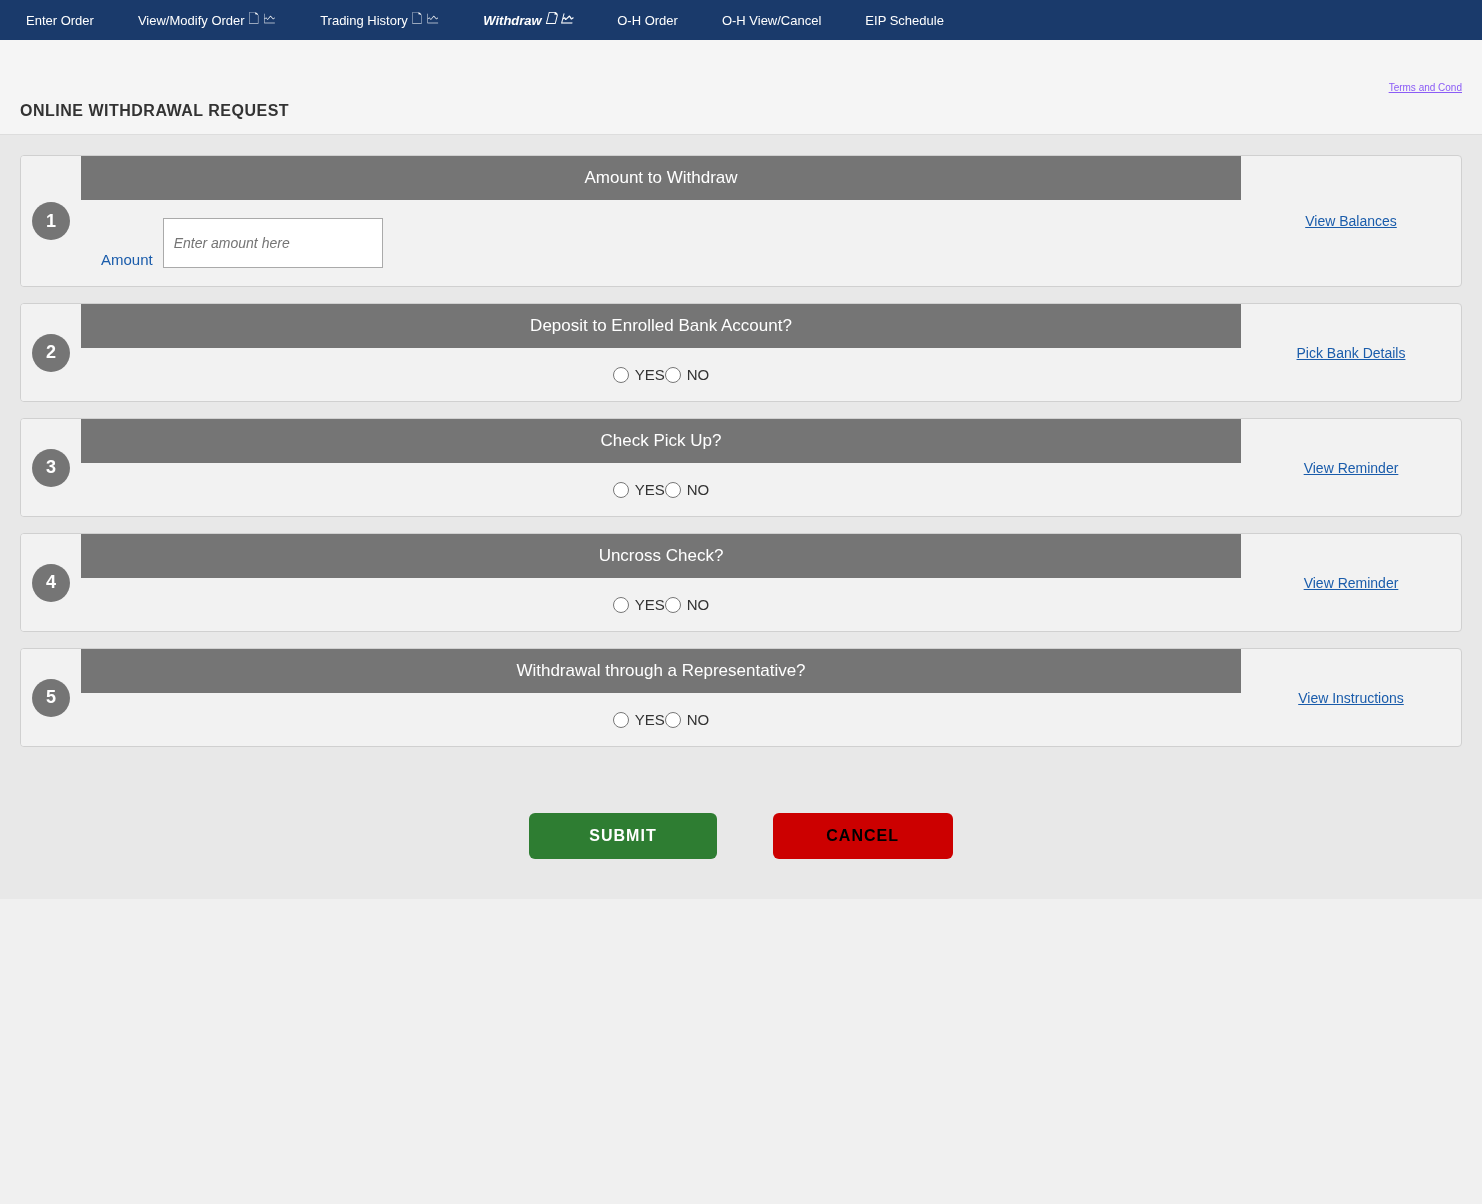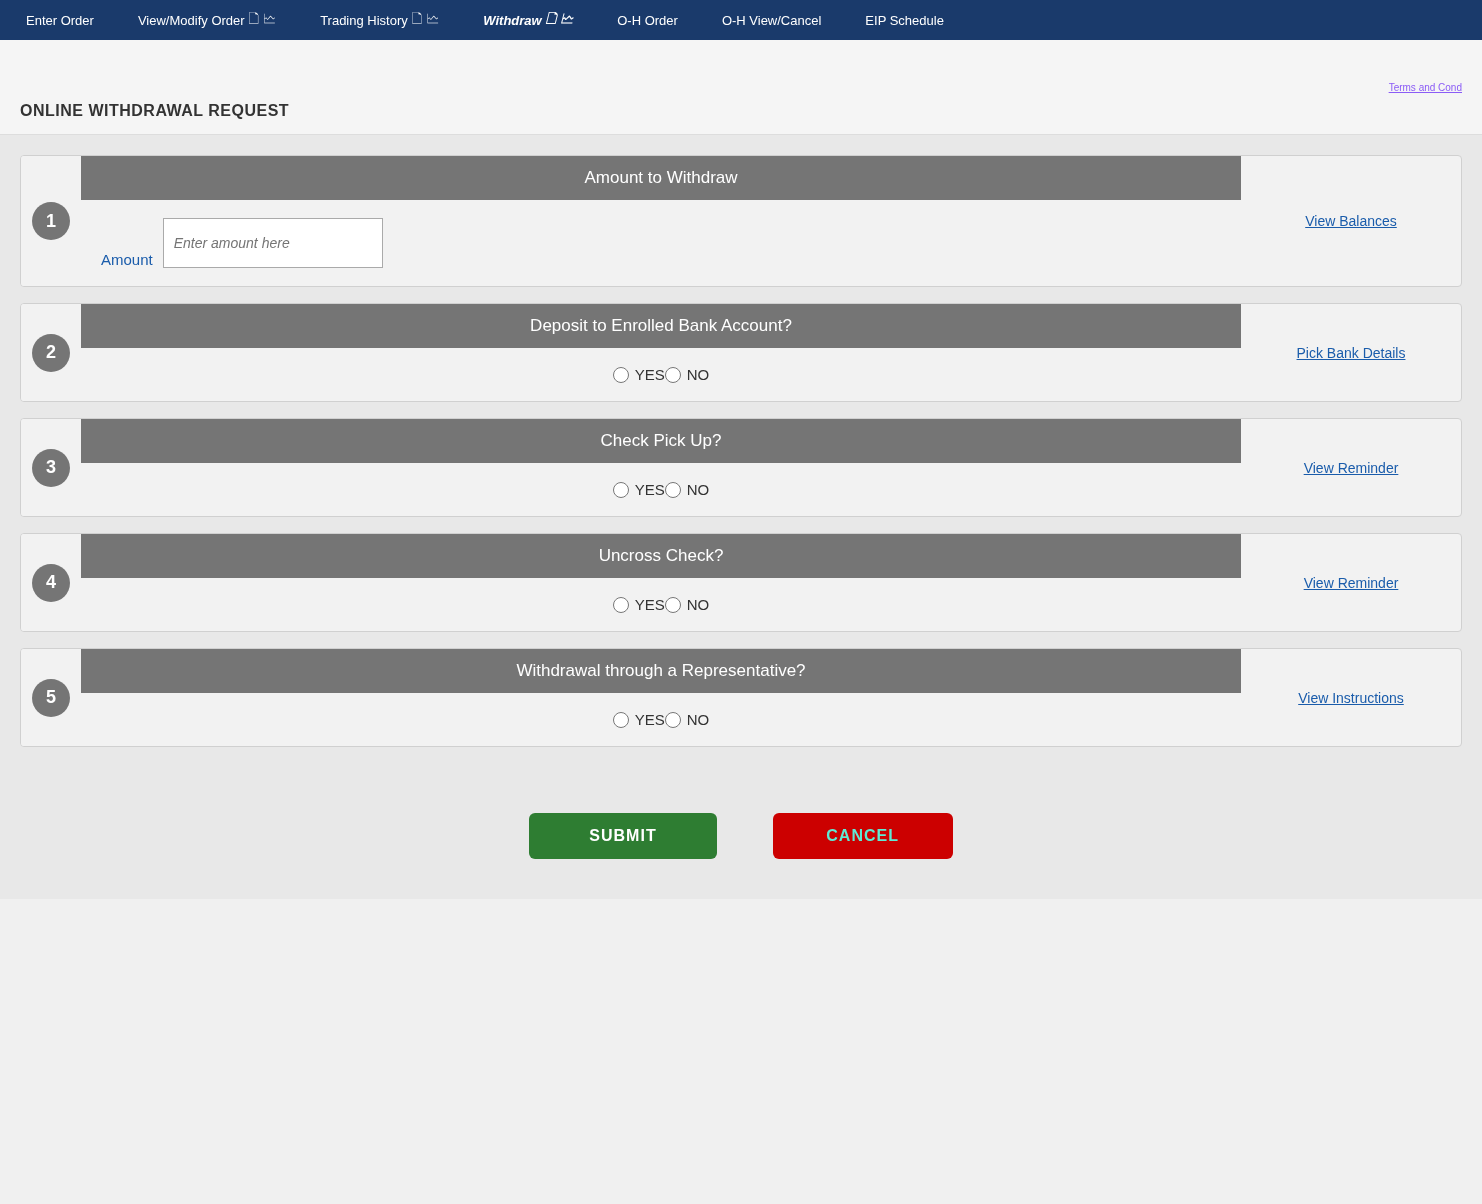--- a/index.html
+++ b/index.html
@@ -177,21 +177,21 @@
       border-radius: 6px;
       padding: 14px 60px;
       font-size: 16px;
       font-weight: bold;
       letter-spacing: 1px;
       cursor: pointer;
       min-width: 180px;
     }
     .btn-cancel {
       background: #cc0000;
-      color: #5eead4;
+      color: #000000;
       border: none;
       border-radius: 6px;
       padding: 14px 28px;
       font-size: 16px;
       font-weight: bold;
       letter-spacing: 1px;
       cursor: pointer;
       min-width: 180px;
     }
 

